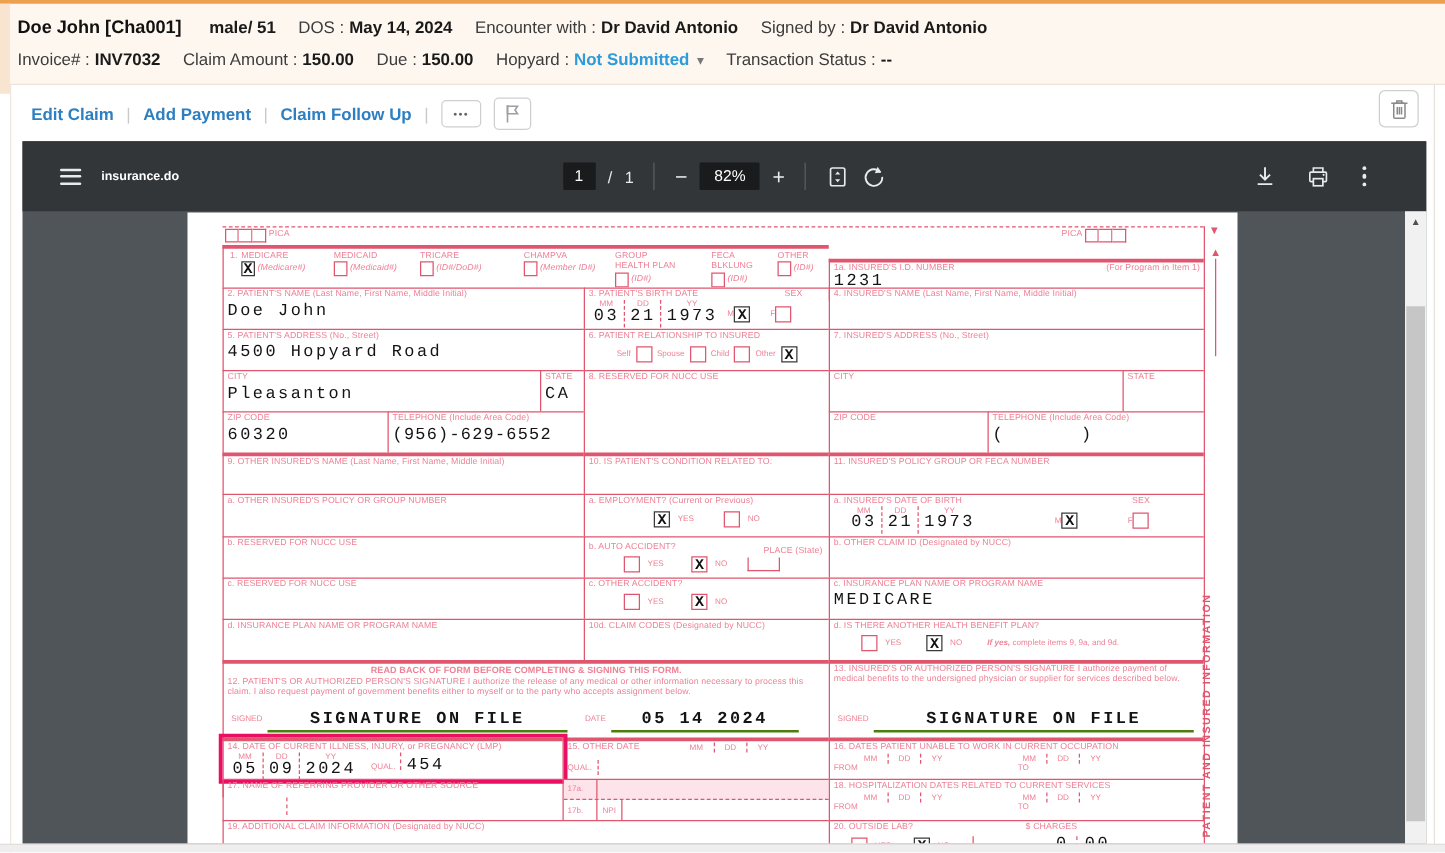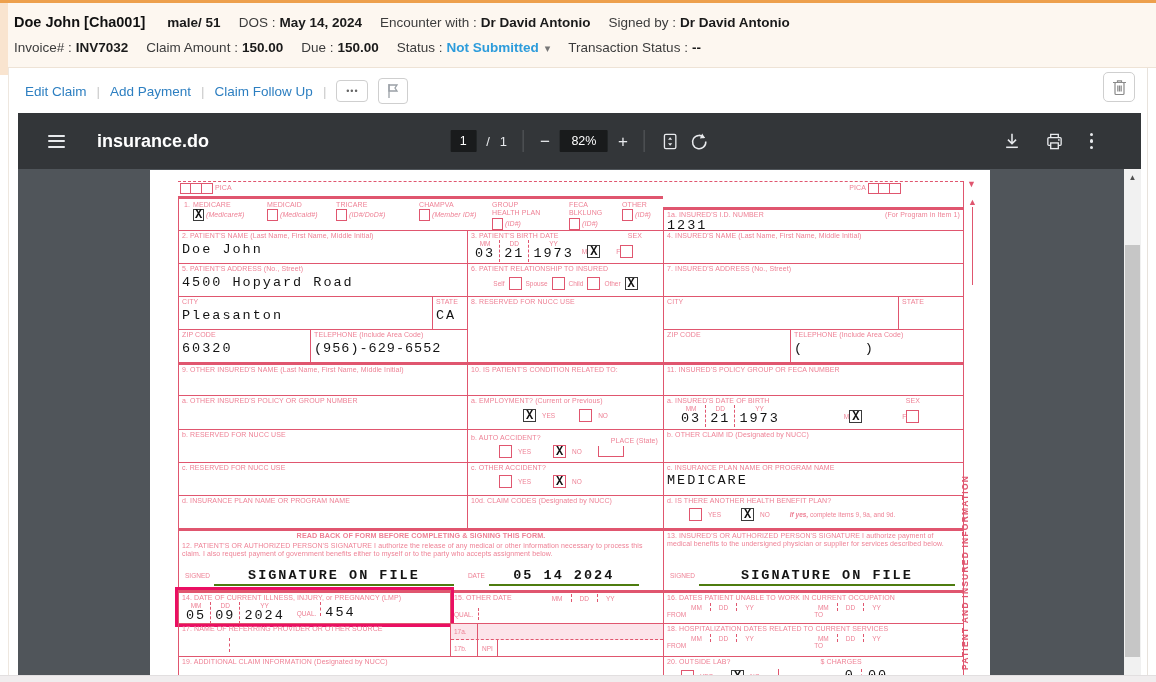--- a/index.html
+++ b/index.html
@@ -19,32 +19,32 @@
   .hline.l1{top:11px}
   .hline.l2{top:37px}
   .hname{font-weight:bold;font-size:14.5px;color:#111;}
   .hval{font-weight:bold;color:#1a1a1a;margin-left:4px;}
   .hstatus{font-weight:bold;color:var(--status);margin-left:4px;}
   .caret{color:#777;font-size:11px;margin-left:6px;}
 
   
   .card{position:absolute;left:8px;top:68px;width:1140px;height:614px;background:#fff;border-left:1px solid #eee7df;border-right:1px solid #e7e2dc;}
   .actions{position:absolute;left:16px;top:10px;display:flex;align-items:center;gap:10px;font-size:13.5px;}
-  .alink{color:var(--link);font-weight:normal;cursor:pointer;}
+  .alink{color:var(--link);font-weight:bold;cursor:pointer;}
   .asep{color:#c9c9c9;}
   .morebtn{border:1px solid #cfcfcf;border-radius:4px;width:32px;height:22px;display:flex;align-items:center;justify-content:center;color:#666;font-size:9px;letter-spacing:1px;background:#fff;cursor:pointer;}
   .flagbtn{border:1px solid #cfcfcf;border-radius:4px;width:30px;height:26px;display:flex;align-items:center;justify-content:center;background:#fff;cursor:pointer;}
   .trashbtn{position:absolute;right:12px;top:4px;width:32px;height:30px;border:1px solid #cfcfcf;border-radius:5px;display:flex;align-items:center;justify-content:center;background:#fff;cursor:pointer;}
 
   
   .viewer{position:absolute;left:18px;top:113px;width:1123px;height:562px;background:var(--canvas);}
   .pdftoolbar{position:absolute;left:0;top:0;width:100%;height:56px;background:var(--tb);display:flex;align-items:center;color:#e8eaed;}
   .burger{margin-left:30px;display:flex;flex-direction:column;gap:3.5px;cursor:pointer;}
   .burger span{width:17px;height:2px;background:#e8eaed;border-radius:1px;}
-  .pdftitle{margin-left:32px;font-weight:bold;font-size:18px;color:#fff;}
+  .pdftitle{margin-left:16px;font-weight:bold;font-size:10px;color:#fff;}
   .tbcenter{position:absolute;left:50%;top:0;height:56px;transform:translateX(-50%);display:flex;align-items:center;gap:10px;}
   .tbbox{background:var(--tbbox);color:#fff;font-size:12.5px;padding:4px 8px;border-radius:1px;text-align:center;}
   .tbsep{width:1px;height:22px;background:#5b5e61;margin:0 6px;}
   .tbglyph{font-size:17px;color:#e8eaed;cursor:pointer;line-height:1;}
   .tbicon{cursor:pointer;display:flex;align-items:center;}
   .tbright{position:absolute;right:46px;top:0;height:56px;display:flex;align-items:center;gap:24px;}
   .kebab{display:flex;flex-direction:column;gap:3px;cursor:pointer;padding:2px;}
   .kebab i{width:3.5px;height:3.5px;border-radius:50%;background:#e8eaed;}
   .pdfcanvas{position:absolute;left:0;top:56px;width:1106px;height:506px;overflow:hidden;}
   .scroll{position:absolute;right:0;top:56px;width:17px;height:506px;background:#f1f1f1;}
@@ -85,21 +85,21 @@
       <span class="hname">Doe John [Cha001]</span>
       <span class="hval">male/ 51</span>
       <span><span>DOS :</span><span class="hval">May 14, 2024</span></span>
       <span><span>Encounter with :</span><span class="hval">Dr David Antonio</span></span>
       <span><span>Signed by :</span><span class="hval">Dr David Antonio</span></span>
     </div>
     <div class="hline l2">
       <span><span>Invoice# :</span><span class="hval">INV7032</span></span>
       <span><span>Claim Amount :</span><span class="hval">150.00</span></span>
       <span><span>Due :</span><span class="hval">150.00</span></span>
-      <span><span>Status :</span><span class="hstatus">Not Submitted</span><span class="caret">▾</span></span>
+      <span><span>Hopyard :</span><span class="hstatus">Not Submitted</span><span class="caret">▾</span></span>
       <span><span>Transaction Status :</span><span class="hval">--</span></span>
     </div>
   </div>
   <div class="sliver"></div>
 
   <div class="card">
     <div class="actions">
       <span class="alink">Edit Claim</span>
       <span class="asep">|</span>
       <span class="alink">Add Payment</span>

